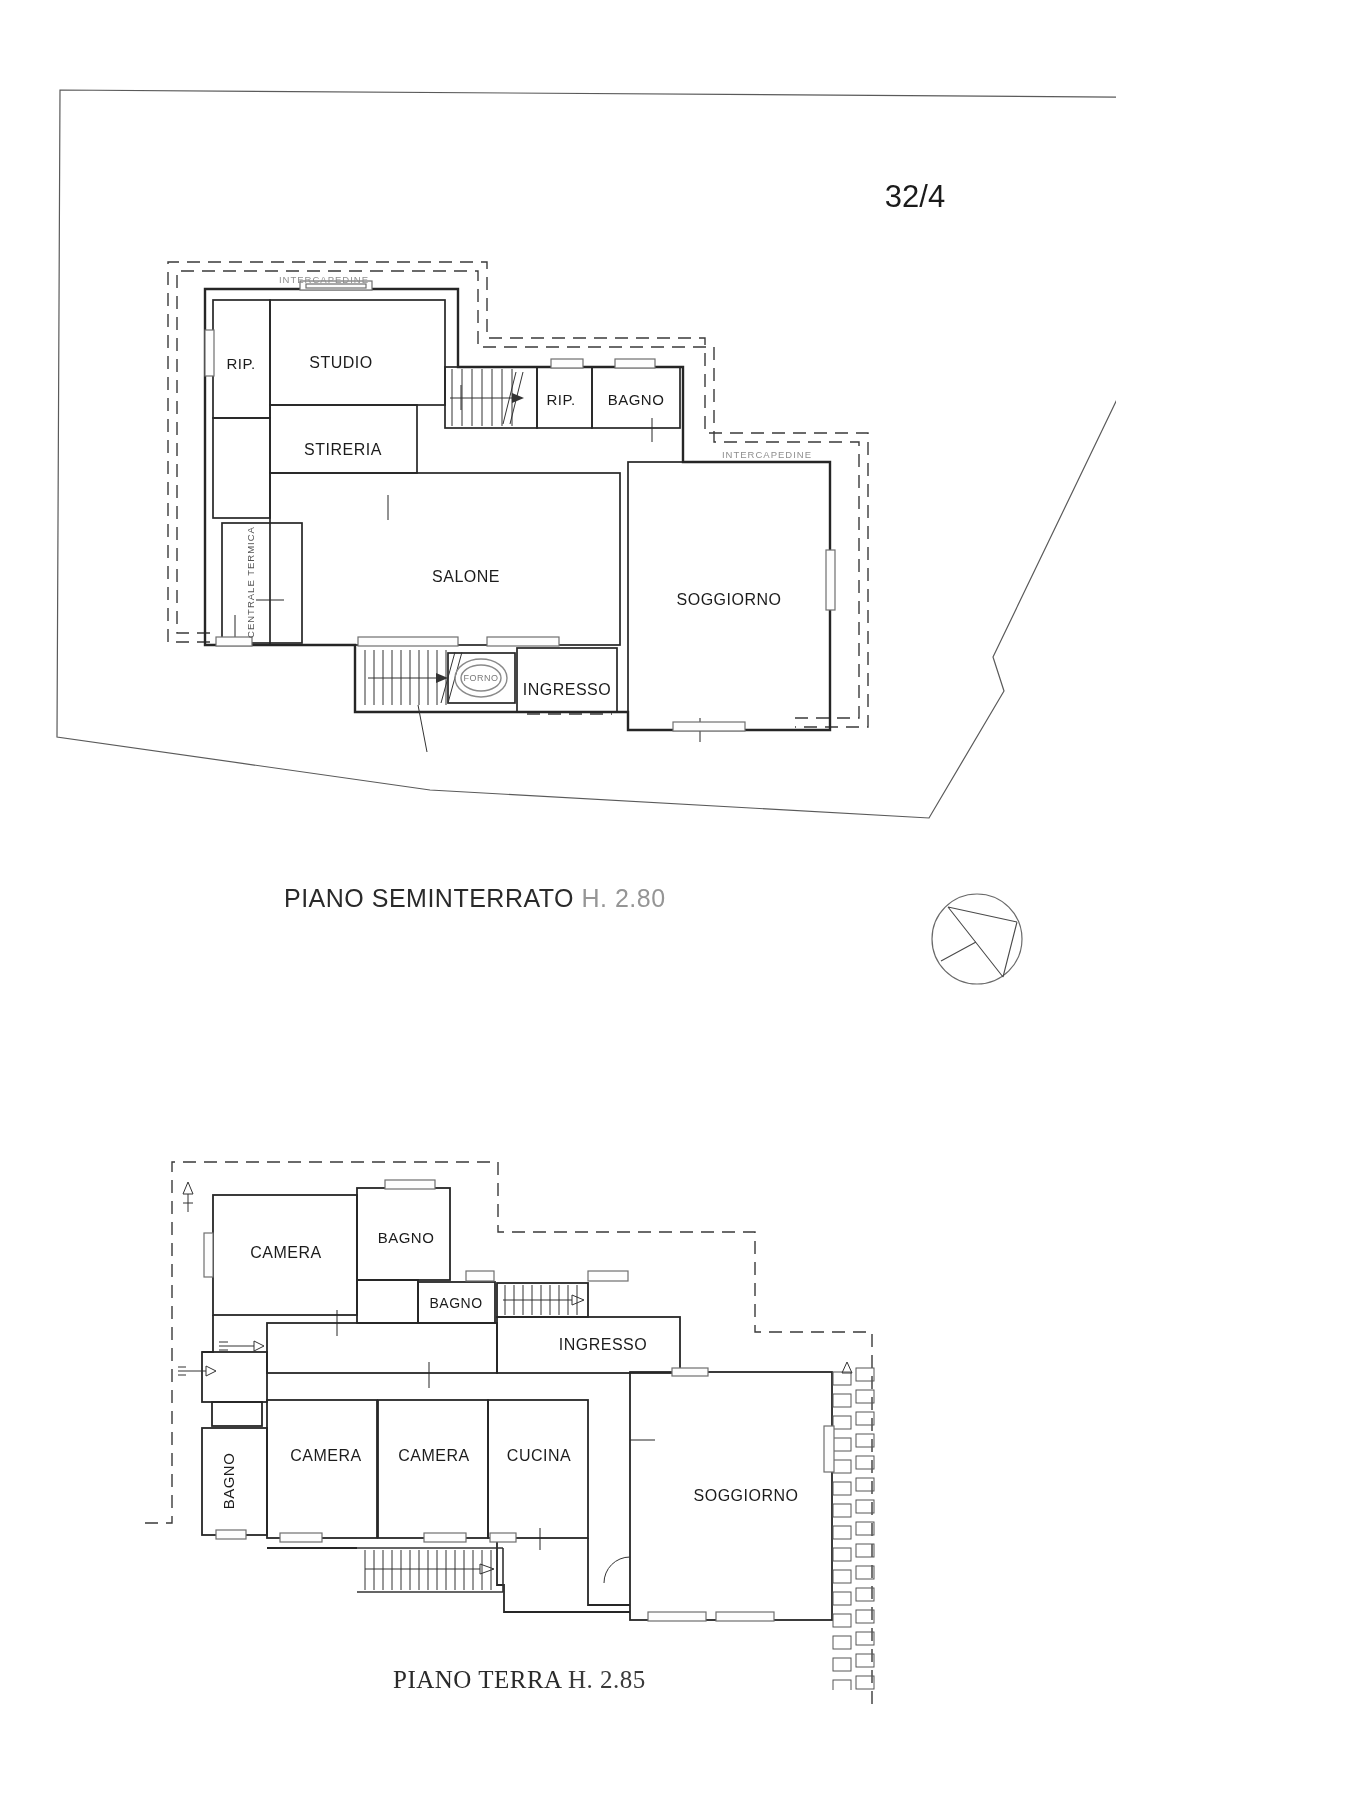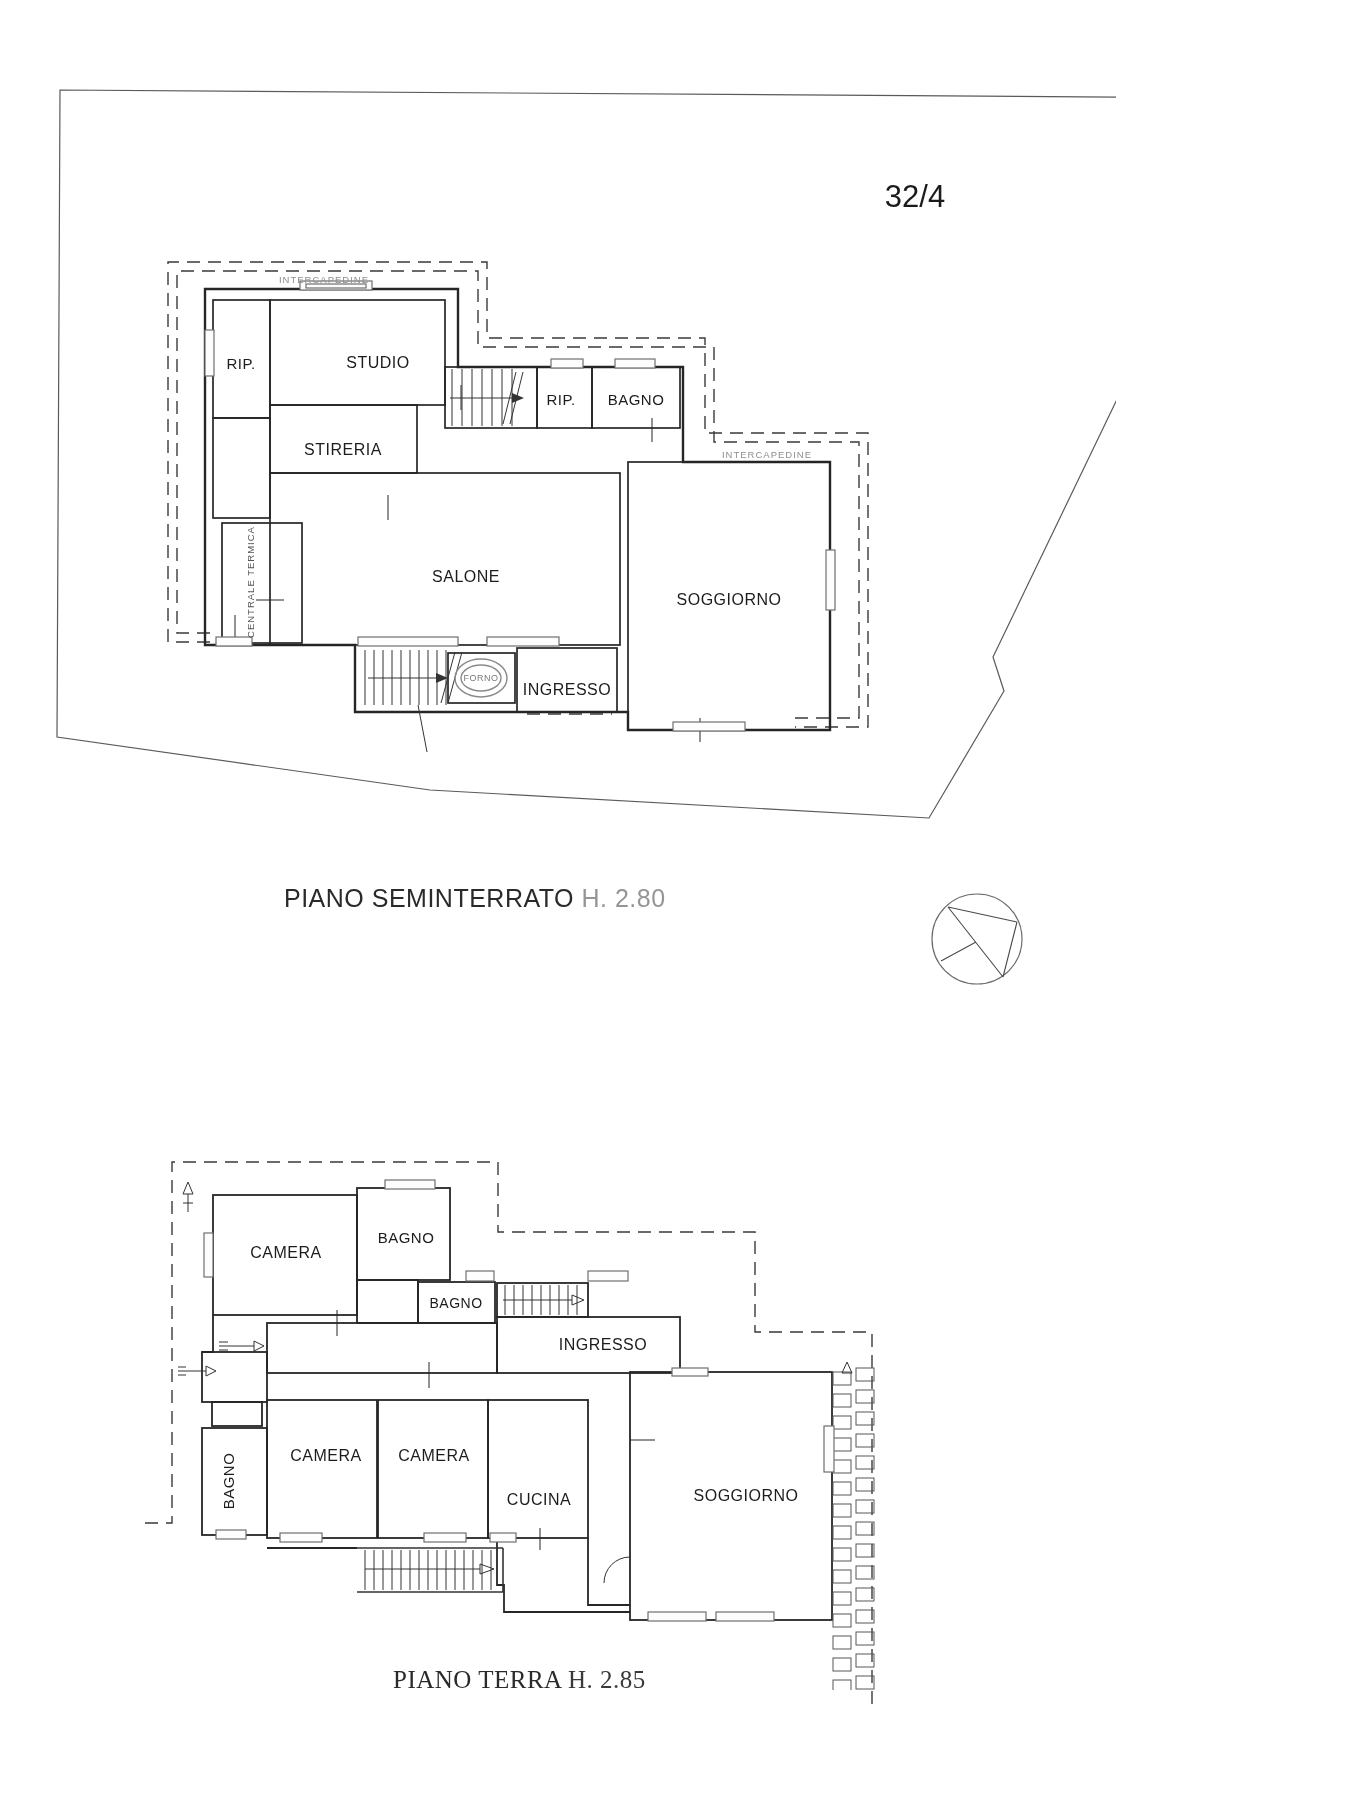--- a/index.html
+++ b/index.html
@@ -198,21 +198,21 @@
       <path d="M630,1557 A26,26 0 0 0 604,1583"></path>
     </g>
   </svg>
 
   <div class="parcel" style="left:915px;top:197px;">32/4</div>
 
   <div class="lbl s9 muted" style="left:324px;top:279px;">INTERCAPEDINE</div>
   <div class="lbl s9 muted" style="left:767px;top:454px;">INTERCAPEDINE</div>
 
   <div class="lbl s15" style="left:241px;top:363px;">RIP.</div>
-  <div class="lbl s16" style="left:341px;top:363px;margin-left:37px;">STUDIO</div>
+  <div class="lbl s16" style="left:341px;top:363px;">STUDIO</div>
   <div class="lbl s16" style="left:343px;top:450px;">STIRERIA</div>
   <div class="lbl s15" style="left:561px;top:399px;">RIP.</div>
   <div class="lbl s15" style="left:636px;top:399px;">BAGNO</div>
   <div class="lbl s16" style="left:466px;top:577px;">SALONE</div>
   <div class="lbl v s9" style="left:250px;top:582px;color:#555;">CENTRALE TERMICA</div>
   <div class="lbl s16" style="left:729px;top:600px;">SOGGIORNO</div>
   <div class="lbl s16" style="left:567px;top:690px;">INGRESSO</div>
   <div class="lbl forno" style="left:481px;top:678px;">FORNO</div>
 
   <div class="title" style="left:284px;top:884px;">
@@ -220,21 +220,21 @@
     <span class="hnote1">H. 2.80</span>
   </div>
 
   <div class="lbl s16" style="left:286px;top:1253px;">CAMERA</div>
   <div class="lbl s15" style="left:406px;top:1237px;">BAGNO</div>
   <div class="lbl s14" style="left:456px;top:1303px;">BAGNO</div>
   <div class="lbl s16" style="left:603px;top:1345px;">INGRESSO</div>
   <div class="lbl v s15" style="left:228px;top:1481px;">BAGNO</div>
   <div class="lbl s16" style="left:326px;top:1456px;">CAMERA</div>
   <div class="lbl s16" style="left:434px;top:1456px;">CAMERA</div>
-  <div class="lbl s16" style="left:539px;top:1456px;margin-top:44px;">CUCINA</div>
+  <div class="lbl s16" style="left:539px;top:1456px;">CUCINA</div>
   <div class="lbl s16" style="left:746px;top:1496px;">SOGGIORNO</div>
 
   <div class="title" style="left:393px;top:1666px;font-family:Liberation Serif, serif;">
     <span>PIANO TERRA</span>
     <span class="hnote2">H. 2.85</span>
   </div>
 
 </div>
 
 </body></html>

